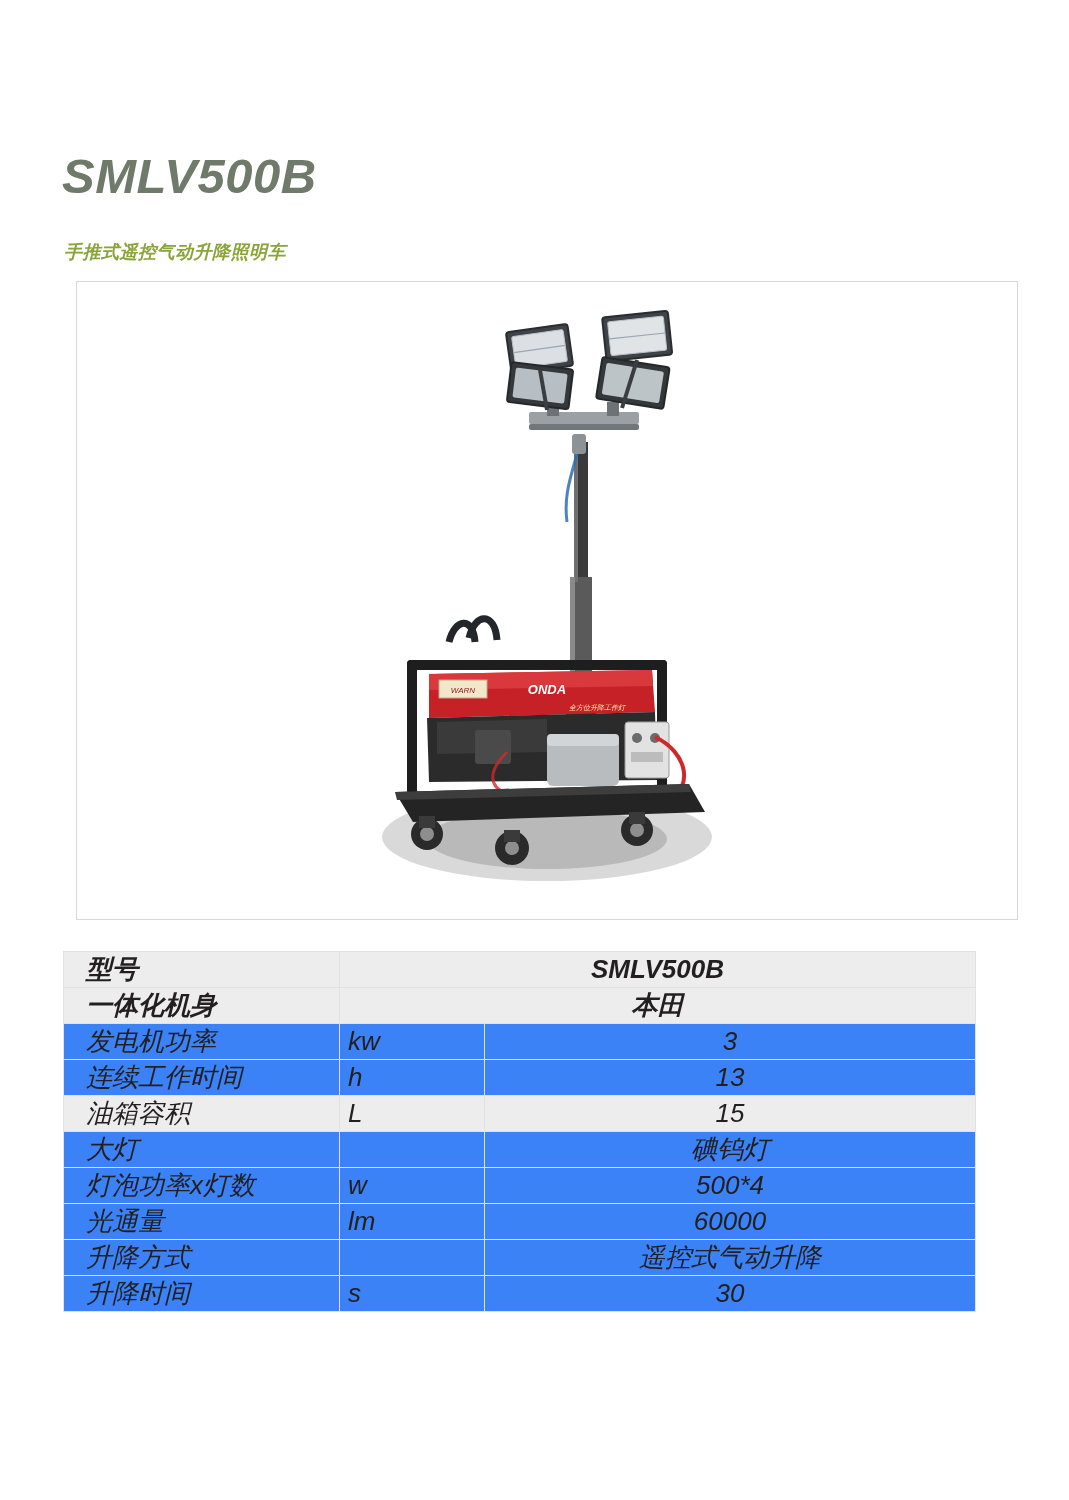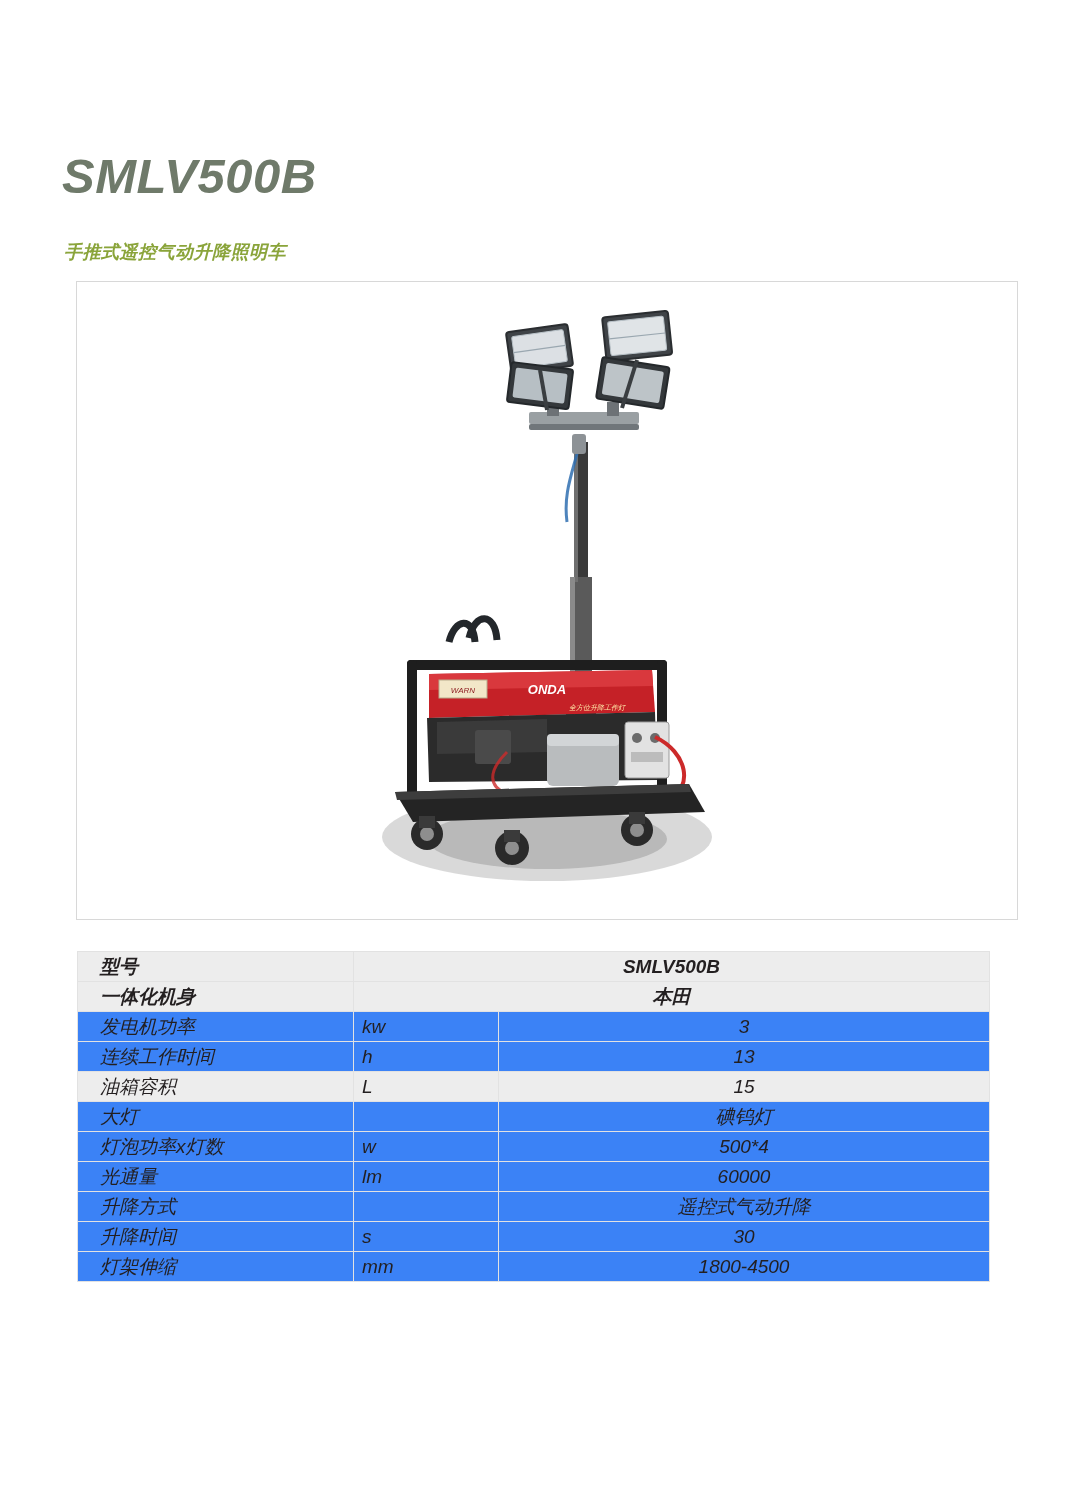--- a/index.html
+++ b/index.html
@@ -53,25 +53,25 @@
   .photo {
     position: absolute;
     left: 0;
     top: 0;
     width: 100%;
     height: 100%;
   }
 
   table.spec {
     position: absolute;
-    left: 77px;
+    left: 63px;
     top: 951px;
     width: 913px;
     border-collapse: collapse;
-    font-size: 19px;
+    font-size: 26px;
   }
   table.spec td {
     border: 1px solid #e2e2e2;
     height: 29px;
     padding: 0 8px;
     vertical-align: middle;
   }
   .c-name {
     width: 245px;
     padding-left: 22px !important;
@@ -259,24 +259,19 @@
         <td class="c-unit"></td>
         <td class="c-val">遥控式气动升降</td>
       </tr>
 
       <tr class="plain">
         <td class="c-name">升降时间</td>
         <td class="c-unit">s</td>
         <td class="c-val">30</td>
       </tr>
 
-      <tr class="plain">
-        <td class="c-name">灯架伸缩</td>
-        <td class="c-unit">mm</td>
-        <td class="c-val">1800-4500</td>
-      </tr>
 
 
 
     </tbody>
   </table>
 
 </div>
 
 </body></html>

